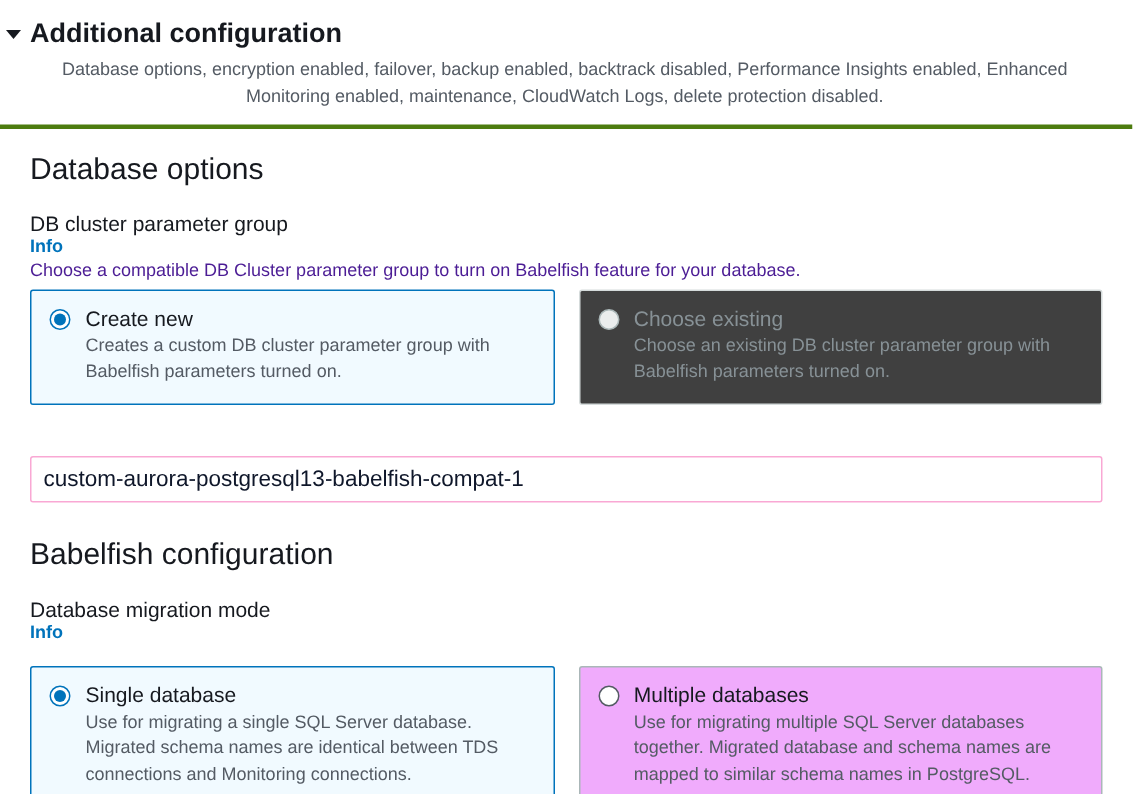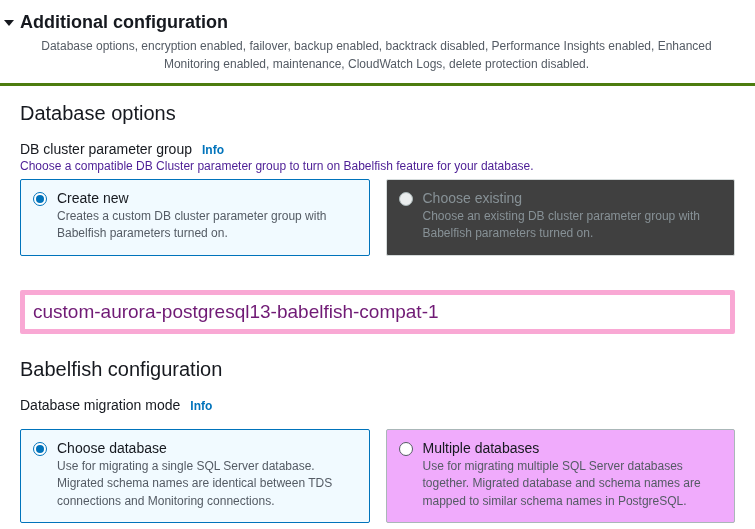--- a/index.html
+++ b/index.html
@@ -48,22 +48,22 @@
     }
     .h2 {
       font-size: 20px;
       font-weight: 400;
       color: #16191f;
       margin-bottom: 16px;
     }
     .label-row {
       display: flex;
       align-items: baseline;
-      gap: 10px;
       margin-bottom: 2px;
+      flex-direction: column;
     }
     .field-label {
       font-size: 14px;
       font-weight: 400;
       color: #16191f;
     }
     .info-link {
       font-size: 12px;
       color: #0073bb;
       font-weight: 700;
@@ -140,24 +140,24 @@
     }
     .tile-desc {
       font-size: 12px;
       color: #545b64;
       line-height: 1.45;
     }
     .text-input {
       width: 100%;
       max-width: 715px;
       padding: 6px 8px;
-      font-size: 19px;
-      border: 5px solid #f9a8d4;
+      font-size: 15px;
+      border: 1px solid #f9a8d4;
       border-radius: 2px;
-      color: #701a75;
+      color: #0f172a;
       font-family: inherit;
     }
     .spacer-lg { height: 24px; }
     .spacer-md { height: 14px; }
   </style>
 </head>
 <body>
 
 <div class="section-header">
   <div class="section-title-row">
@@ -204,21 +204,21 @@
   <div class="label-row">
     <span class="field-label">Database migration mode</span>
     <span class="info-link">Info</span>
   </div>
   <div class="spacer-md"></div>
 
   <div class="tile-row">
     <div class="tile selected">
       <div class="radio-outer"></div>
       <div class="tile-text">
-        <div class="tile-title">Choose database</div>
+        <div class="tile-title">Single database</div>
         <div class="tile-desc">Use for migrating a single SQL Server database. Migrated schema names are identical between TDS connections and Monitoring connections.</div>
       </div>
     </div>
     <div class="tile">
       <div class="radio-outer"></div>
       <div class="tile-text">
         <div class="tile-title">Multiple databases</div>
         <div class="tile-desc">Use for migrating multiple SQL Server databases together. Migrated database and schema names are mapped to similar schema names in PostgreSQL.</div>
       </div>
     </div>

